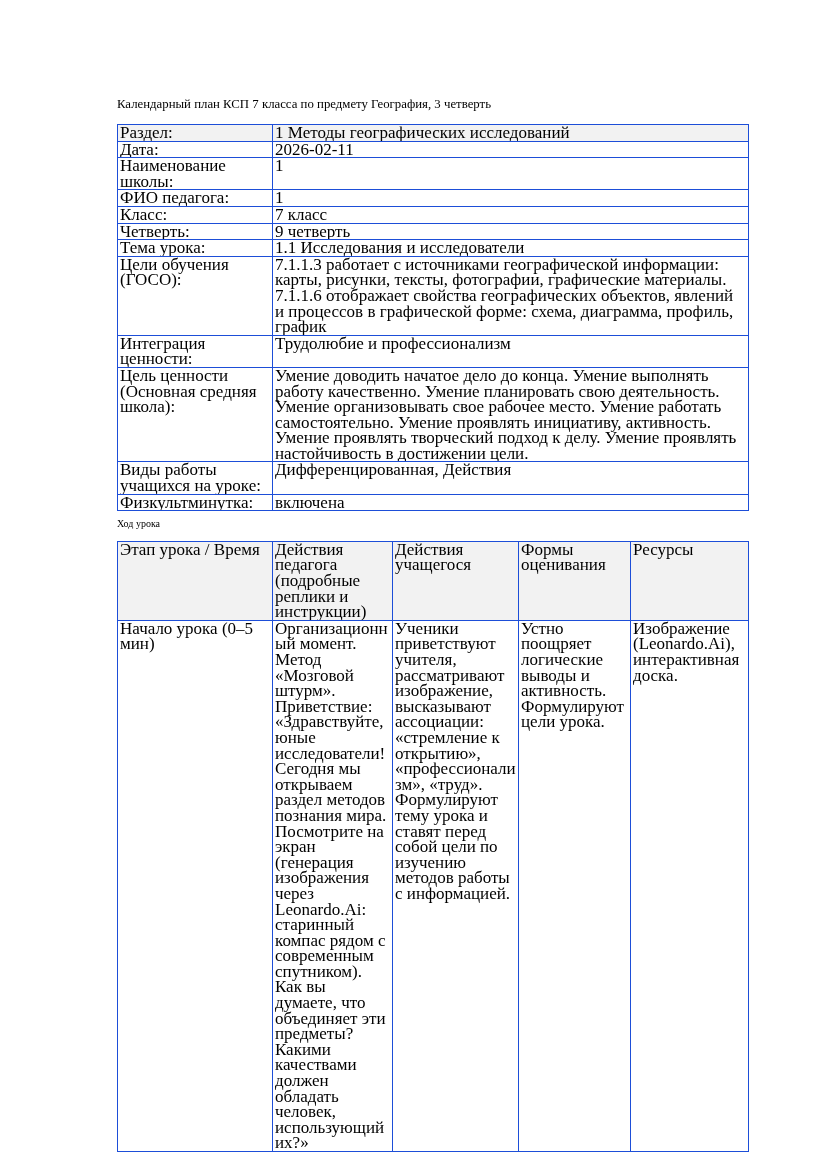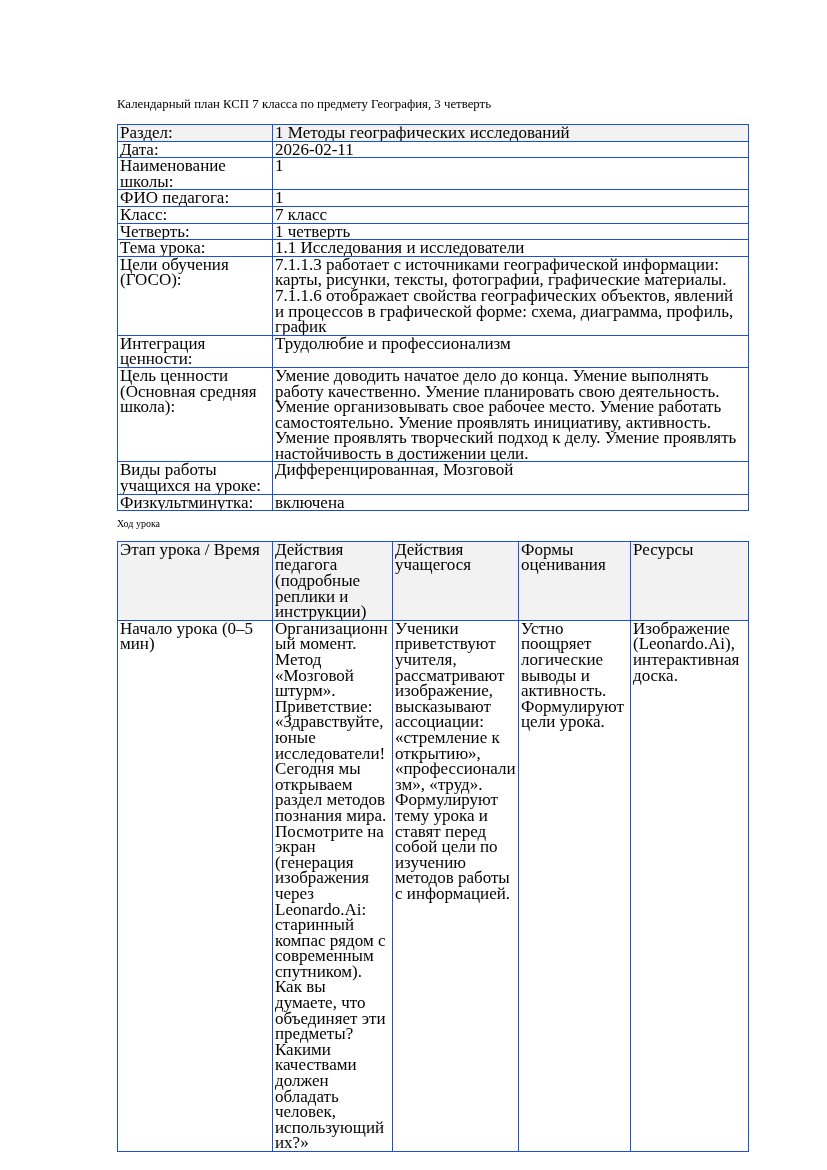--- a/index.html
+++ b/index.html
@@ -84,41 +84,41 @@
           <tr>
             <td>ФИО педагога:</td>
             <td>1</td>
           </tr>
           <tr>
             <td>Класс:</td>
             <td>7 класс</td>
           </tr>
           <tr>
             <td>Четверть:</td>
-            <td>1 четверть</td>
+            <td>9 четверть</td>
           </tr>
           <tr>
             <td>Тема урока:</td>
             <td>1.1 Исследования и исследователи</td>
           </tr>
           <tr>
             <td>Цели обучения (ГОСО):</td>
             <td>7.1.1.3 работает с источниками географической информации: карты, рисунки, тексты, фотографии, графические материалы. 7.1.1.6 отображает свойства географических объектов, явлений и процессов в графической форме: схема, диаграмма, профиль, график</td>
           </tr>
           <tr>
             <td>Интеграция ценности:</td>
             <td>Трудолюбие и профессионализм</td>
           </tr>
           <tr>
             <td>Цель ценности (Основная средняя школа):</td>
             <td>Умение доводить начатое дело до конца. Умение выполнять работу качественно. Умение планировать свою деятельность. Умение организовывать свое рабочее место. Умение работать самостоятельно. Умение проявлять инициативу, активность. Умение проявлять творческий подход к делу. Умение проявлять настойчивость в достижении цели.</td>
           </tr>
           <tr>
             <td>Виды работы учащихся на уроке:</td>
-            <td>Дифференцированная, Мозговой</td>
+            <td>Дифференцированная, Действия</td>
           </tr>
           <tr>
             <td>Физкультминутка:</td>
             <td>включена</td>
           </tr>
         </tbody>
     </table>
 
     <div class="section-heading">Ход урока</div>
 

